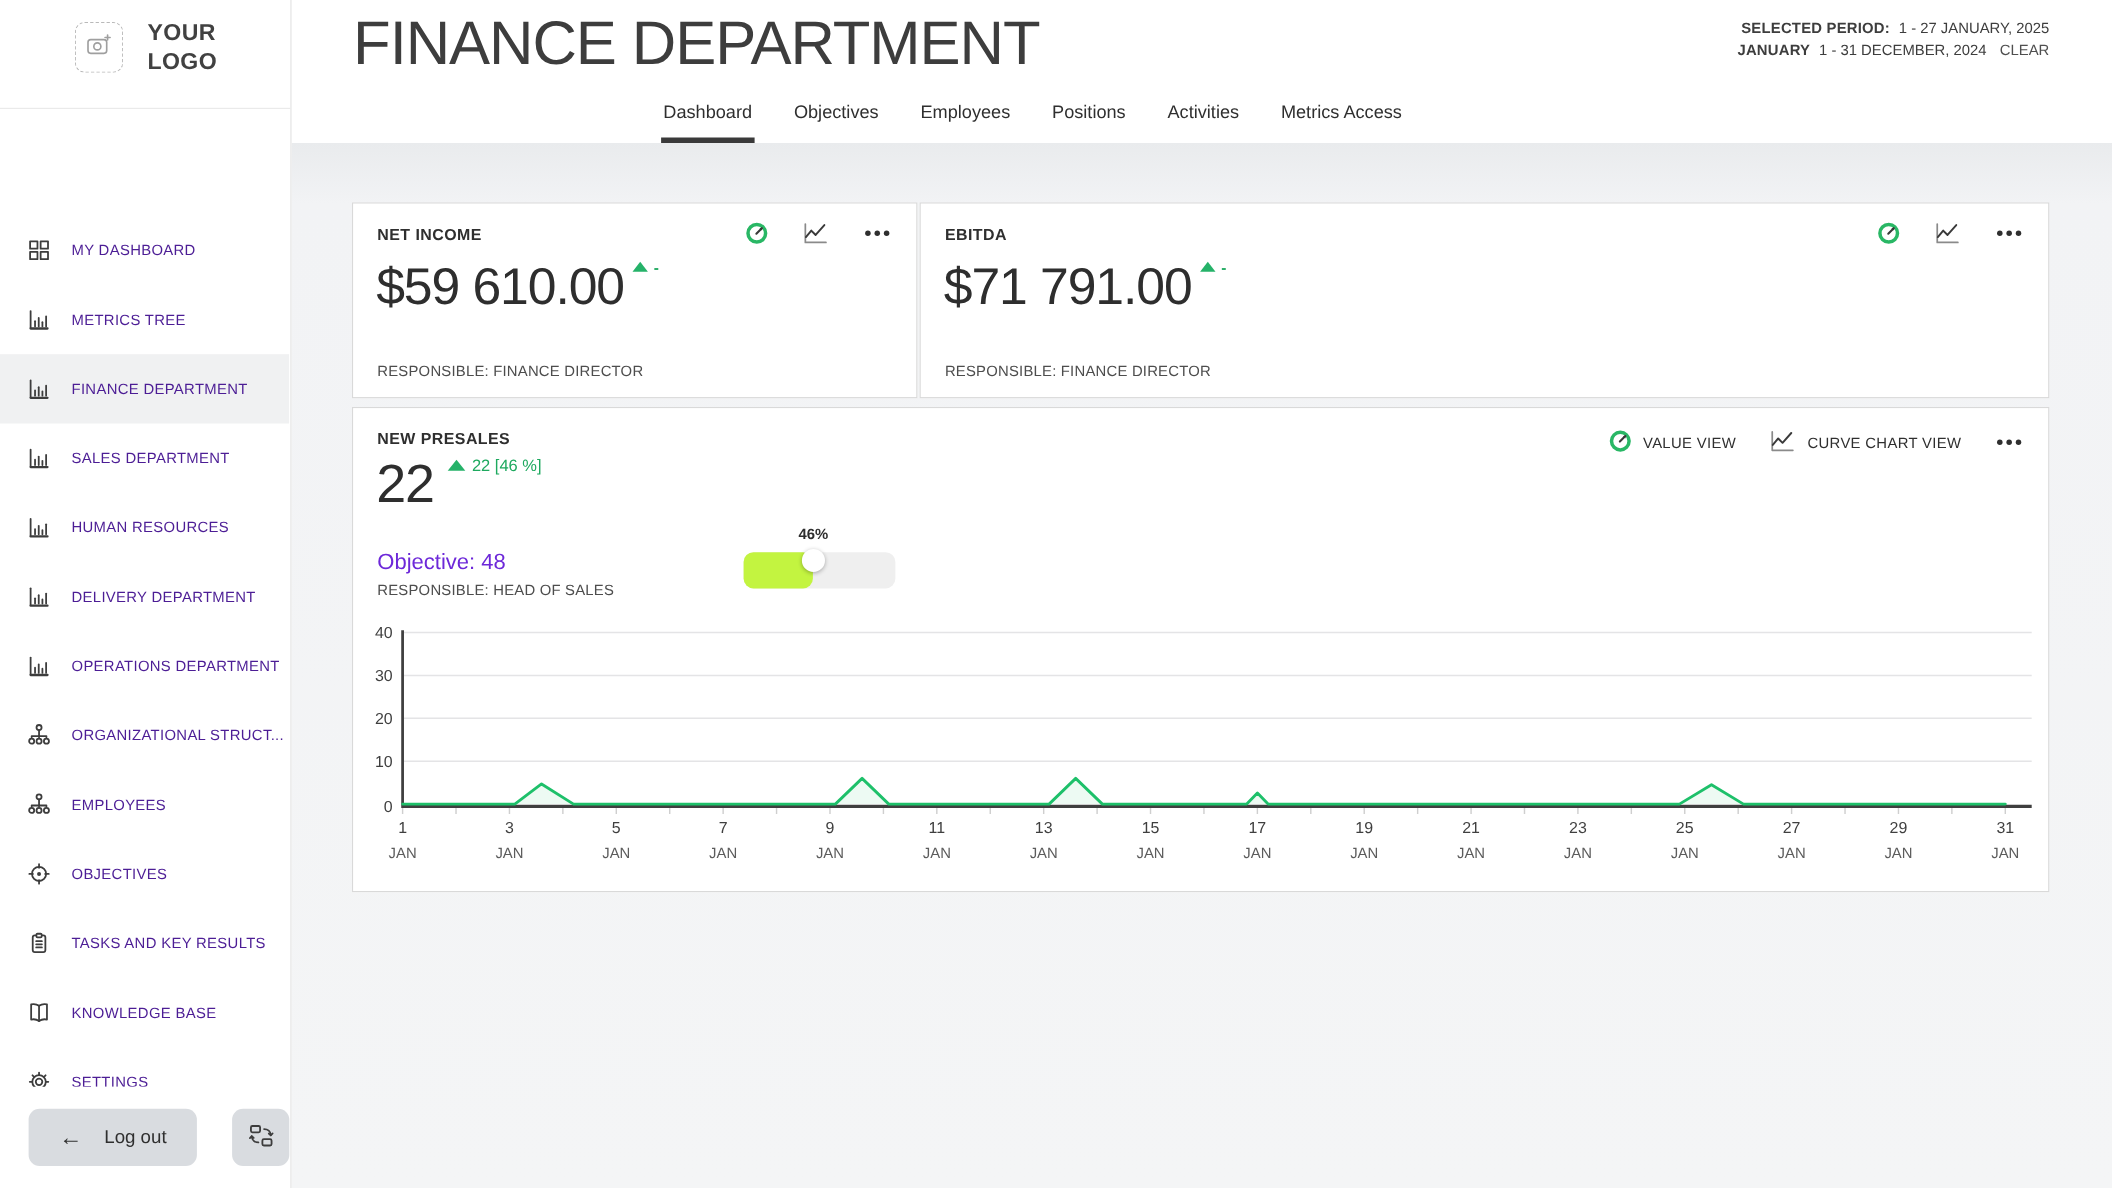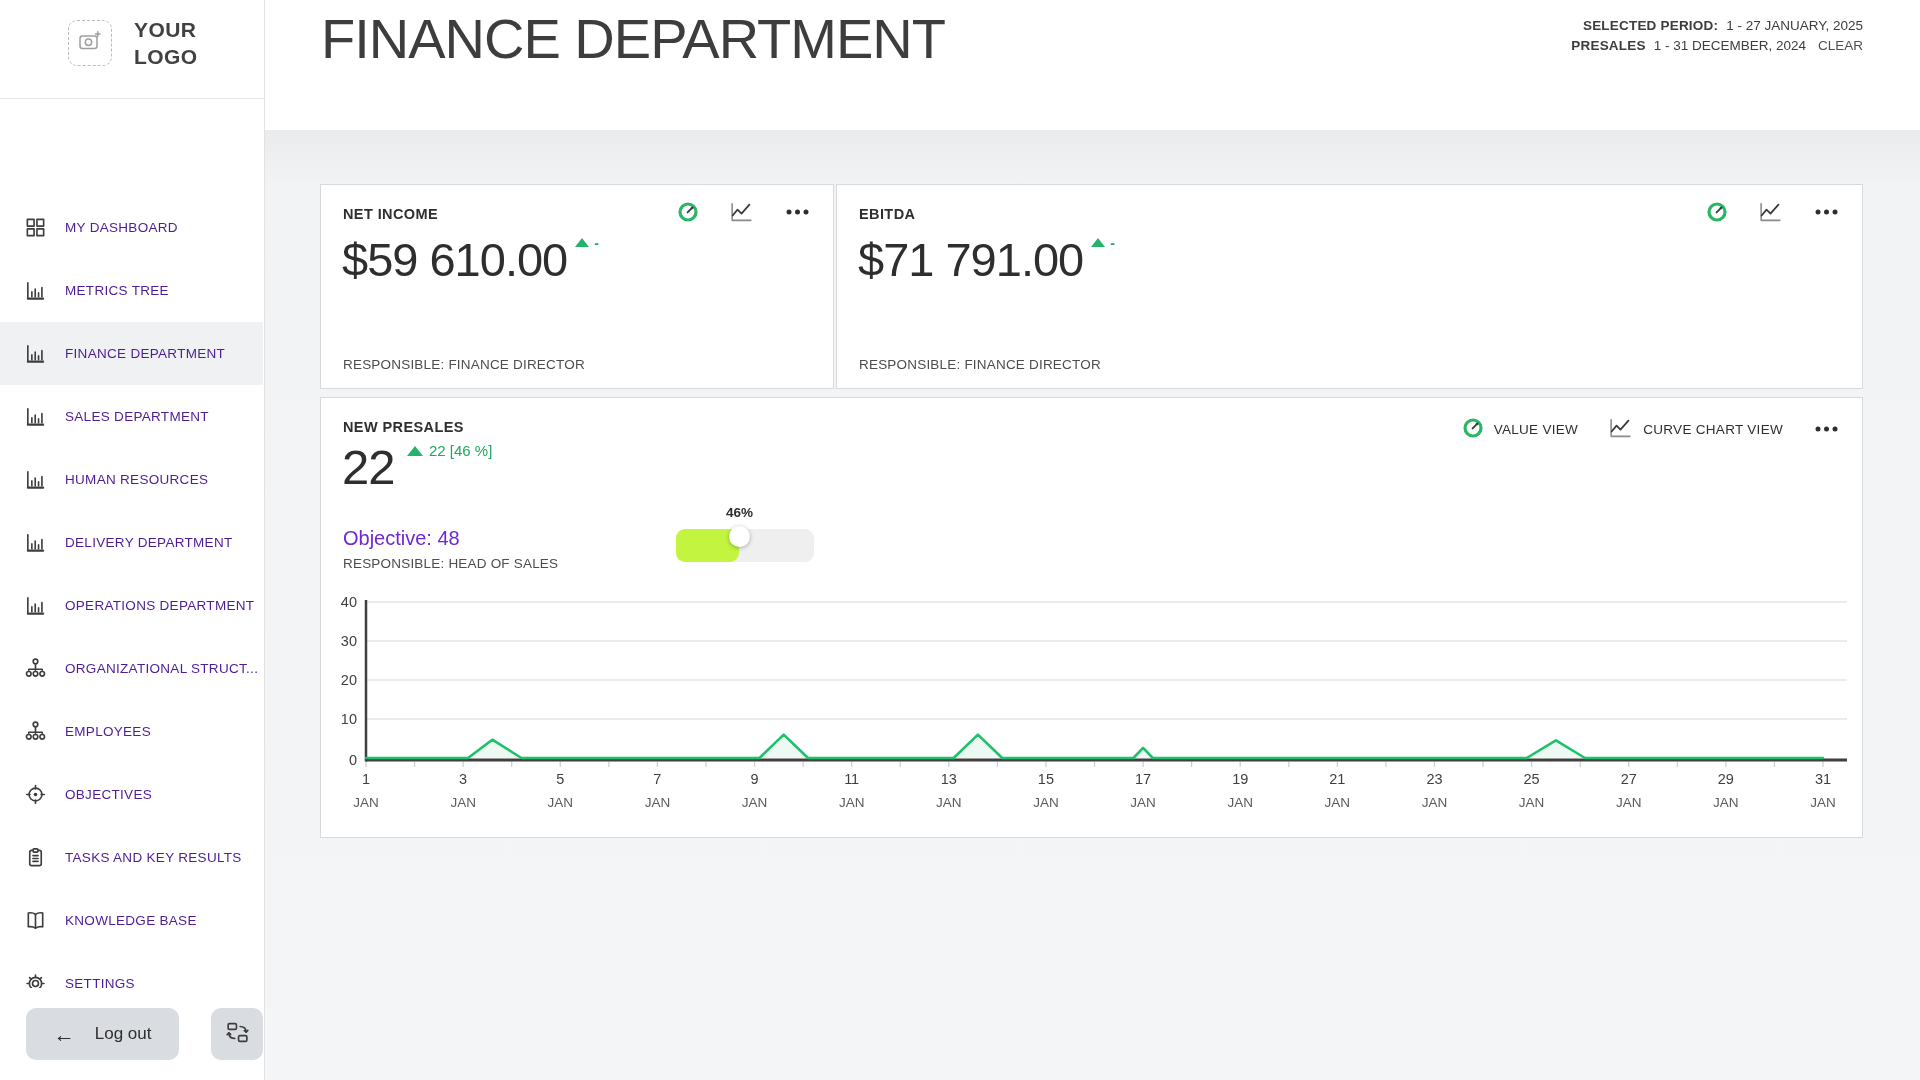--- a/index.html
+++ b/index.html
@@ -45,21 +45,21 @@
   .tabs { position:absolute; left:336px; bottom:0; display:flex; gap:34px; }
   .tab { font-size:16.5px; color:#2f2f2f; padding:0 2px 13px 2px; cursor:pointer; border-bottom:5px solid transparent; }
   .tab.active { border-bottom-color:#3a3a3a; }
 
   .content { position:absolute; top:130px; left:0; right:0; bottom:0;
              background:linear-gradient(180deg,#e9ebed 0px,#f2f3f5 55px,#f4f5f6 100%);
              padding:54px 57px 0 55px; }
 
   .kpi-row { display:flex; gap:2px; }
   .card { background:#fff; border:1px solid #d9d9d9; position:relative; }
-  .kpi-card { height:205px; }
+  .kpi-card { height:178px; }
   .kpi-card.net { width:514px; flex:0 0 514px; }
   .kpi-card.ebitda { flex:1; }
   .card-title { position:absolute; left:22px; top:21px; font-size:14.5px; font-weight:bold; letter-spacing:.4px; color:#2f2f2f; }
   .kpi-icons { position:absolute; right:22px; top:15px; display:flex; align-items:center; gap:30px; }
   .icon-btn { cursor:pointer; display:flex; align-items:center; }
   .kpi-value { position:absolute; left:21px; top:47px; font-size:47px; color:#2e2e2e; letter-spacing:-1px; white-space:nowrap; }
   .chg { display:inline-block; vertical-align:top; margin-left:8px; margin-top:2px; font-size:14px; color:#1ea95f; white-space:nowrap; }
   .chg .tri { display:inline-block; width:0; height:0; border-left:7px solid transparent; border-right:7px solid transparent;
               border-bottom:9px solid #25b269; margin-right:5px; }
   .chg .txt { position:relative; top:1px; font-weight:bold; letter-spacing:.2px; }
@@ -273,23 +273,31 @@
 </aside>
 
 <div class="main">
   <header class="main-header">
     <h1 class="page-title">FINANCE DEPARTMENT</h1>
     <div class="period">
       <div>
         <span class="b">SELECTED PERIOD:</span><span>1 - 27 JANUARY, 2025</span>
       </div>
       <div>
-        <span class="b">PRESALES</span><span>1 - 31 DECEMBER, 2024</span><span class="clear">CLEAR</span>
+        <span class="b">JANUARY</span><span>1 - 31 DECEMBER, 2024</span><span class="clear">CLEAR</span>
       </div>
     </div>
+    <div class="tabs" id="tabs">
+        <div class="tab active">Dashboard</div>
+        <div class="tab">Objectives</div>
+        <div class="tab">Employees</div>
+        <div class="tab">Positions</div>
+        <div class="tab">Activities</div>
+        <div class="tab">Metrics Access</div>
+      </div>
   </header>
 
   <div class="content">
     <div class="kpi-row">
 
       <section class="card kpi-card net">
         <div class="card-title">NET INCOME</div>
         <div class="kpi-icons">
           <span class="icon-btn">
               <svg width="22" height="22" viewBox="0 0 22 22">

